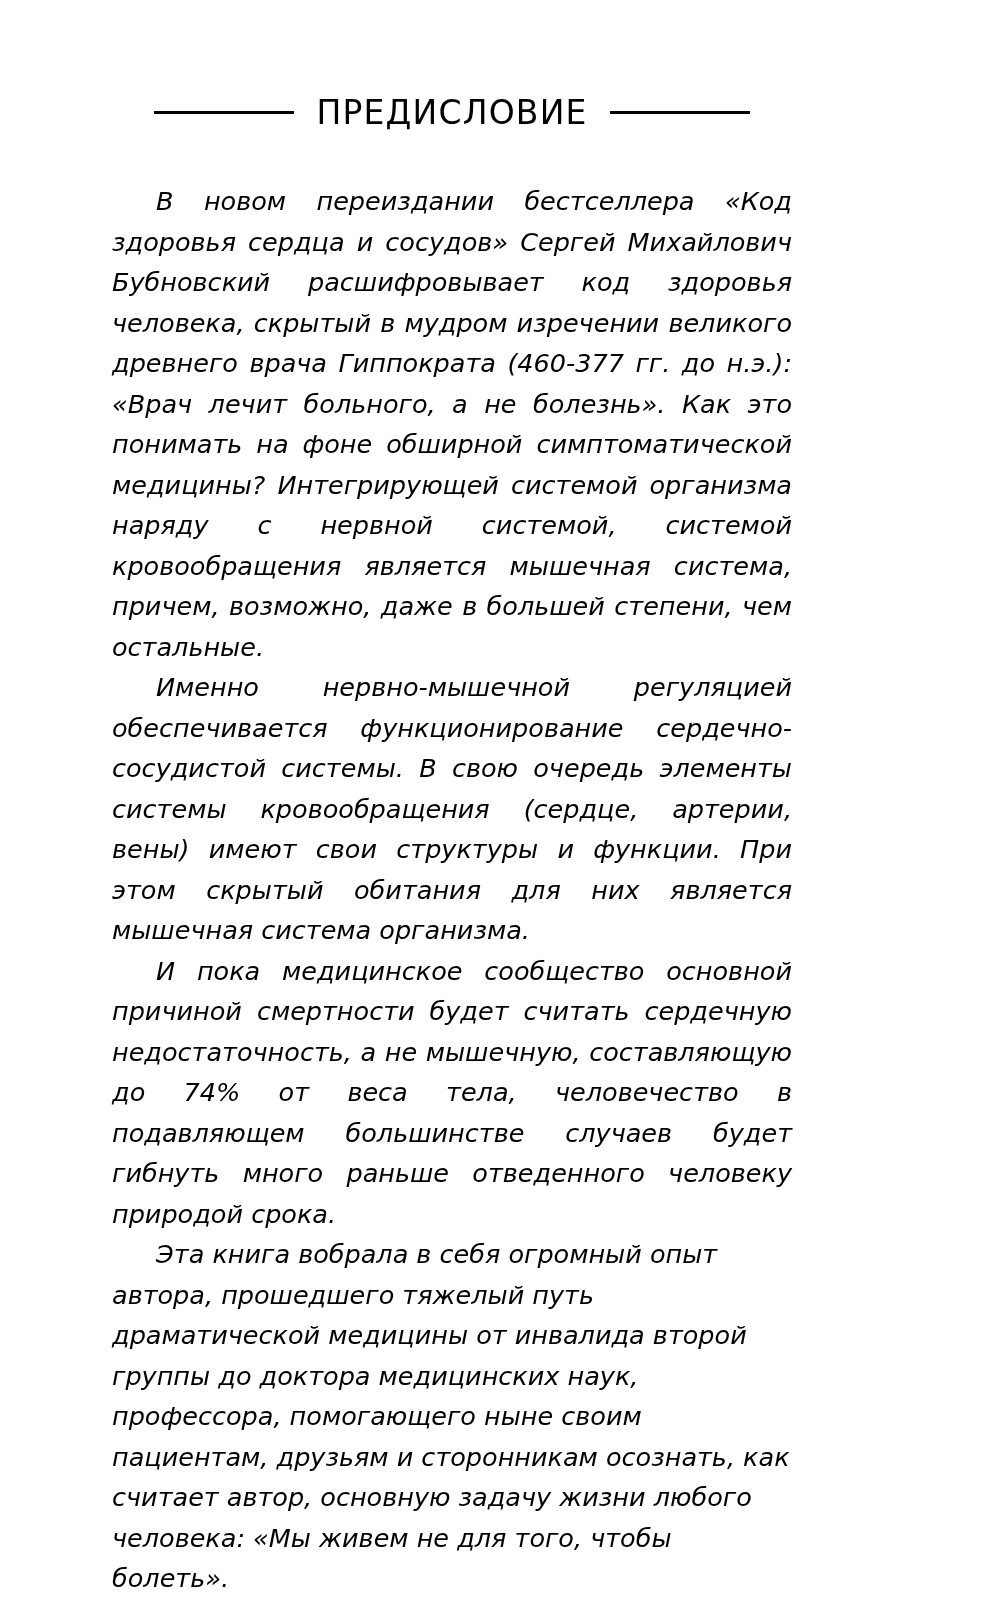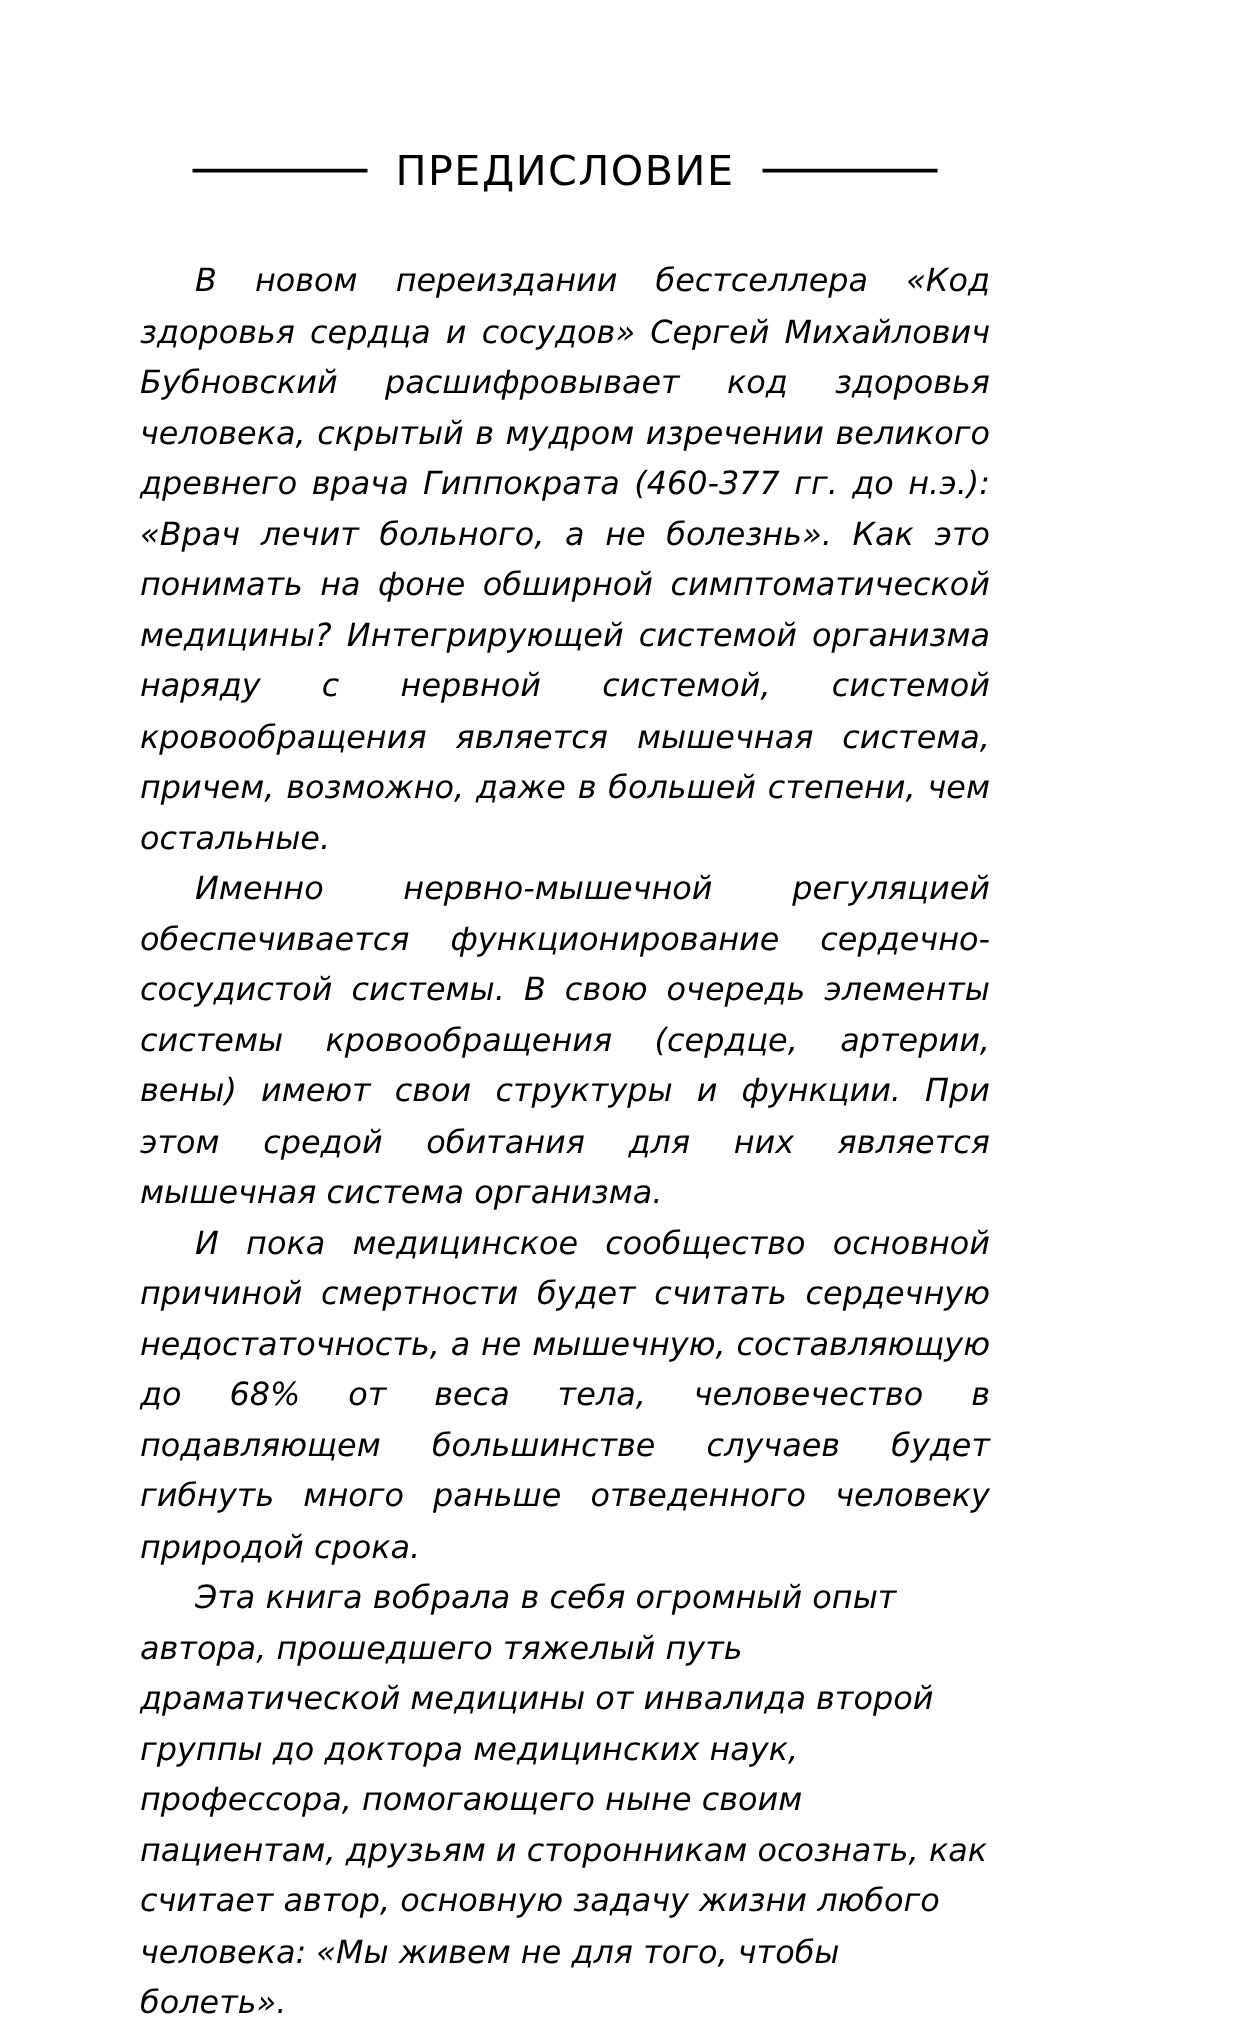--- a/index.html
+++ b/index.html
@@ -20,21 +20,21 @@
   .content {
     position: absolute;
     left: 112px;
     top: 0;
     width: 680px;
   }
   .title-block {
     display: flex;
     align-items: center;
     justify-content: center;
-    margin-top: 120px;
+    margin-top: 96px;
     gap: 22px;
   }
   .rule {
     height: 3px;
     background: #000000;
     flex: 0 0 auto;
     width: 140px;
   }
   .title {
     font-size: 33px;
@@ -67,19 +67,19 @@
   <div class="content">
 
     <div class="title-block">
       <div class="rule"></div>
       <div class="title">ПРЕДИСЛОВИЕ</div>
       <div class="rule"></div>
     </div>
 
     <div class="body-text">
       <p>В новом переиздании бестселлера «Код здоровья сердца и сосудов» Сергей Михайлович Бубновский расшифровывает код здоровья человека, скрытый в мудром изречении великого древнего врача Гиппократа (460-377 гг. до н.э.): «Врач лечит больного, а не болезнь». Как это понимать на фоне обширной симптоматической медицины? Интегрирующей системой организма наряду с нервной системой, системой кровообращения является мышечная система, причем, возможно, даже в большей степени, чем остальные.</p>
-      <p>Именно нервно-мышечной регуляцией обеспечивается функционирование сердечно-сосудистой системы. В свою очередь элементы системы кровообращения (сердце, артерии, вены) имеют свои структуры и функции. При этом средой обитания для них является мышечная система организма.</p>
-      <p>И пока медицинское сообщество основной причиной смертности будет считать сердечную недостаточность, а не мышечную, составляющую до 68% от веса тела, человечество в подавляющем большинстве случаев будет гибнуть много раньше отведенного человеку природой срока.</p>
+      <p>Именно нервно-мышечной регуляцией обеспечивается функционирование сердечно-сосудистой системы. В свою очередь элементы системы кровообращения (сердце, артерии, вены) имеют свои структуры и функции. При этом скрытый обитания для них является мышечная система организма.</p>
+      <p>И пока медицинское сообщество основной причиной смертности будет считать сердечную недостаточность, а не мышечную, составляющую до 74% от веса тела, человечество в подавляющем большинстве случаев будет гибнуть много раньше отведенного человеку природой срока.</p>
       <p>Эта книга вобрала в себя огромный опыт автора, прошедшего тяжелый путь драматической медицины от инвалида второй группы до доктора медицинских наук, профессора, помогающего ныне своим пациентам, друзьям и сторонникам осознать, как считает автор, основную задачу жизни любого человека: «Мы живем не для того, чтобы болеть».</p>
     </div>
 
   </div>
 </div>
 
 </body></html>

